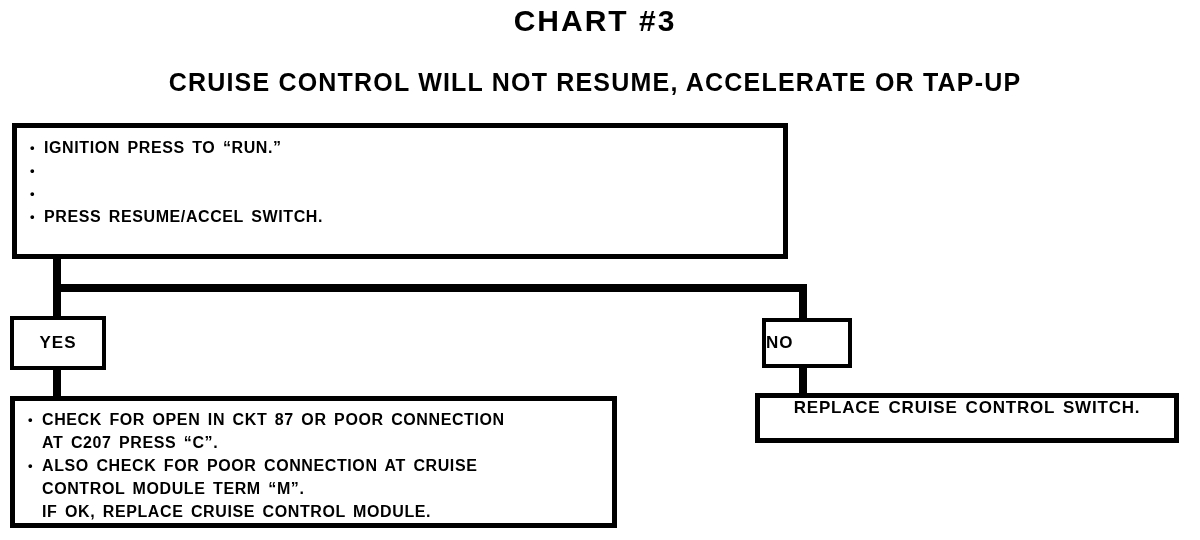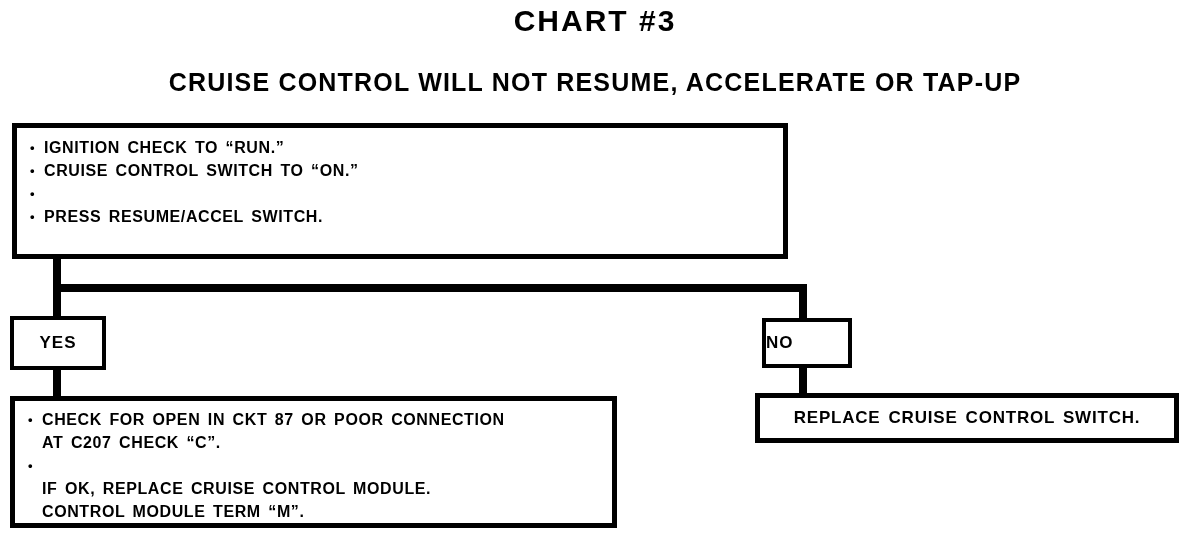--- a/index.html
+++ b/index.html
@@ -27,21 +27,21 @@
     position:absolute; background:var(--paper);
     border:5px solid var(--ink);
   }
   .step-box   { left:12px;  top:123px; width:776px; height:136px; padding:8px 6px 6px 13px; }
   .yes-box    { left:10px;  top:316px; width:96px;  height:54px;  border-width:4px;
                 display:flex; align-items:center; justify-content:center; }
   .no-box     { left:762px; top:318px; width:90px;  height:50px;  border-width:4px;
                 display:flex; align-items:center; }
   .yes-result { left:10px;  top:396px; width:607px; height:132px; padding:7px 4px 4px 13px; }
   .no-result  { left:755px; top:393px; width:424px; height:50px;
-                display:flex; align-items:center; justify-content:center; }
+                display:flex; align-items:flex-start; justify-content:center; }
 
   .line-row { display:flex; white-space:nowrap; line-height:23px; font-size:16px;
               letter-spacing:0.6px; word-spacing:2.5px; }
   .bullet { width:14px; flex:0 0 14px; font-size:13px; line-height:23px; }
   .indent { padding-left:14px; }
 
   .branch-label { font-size:17px; letter-spacing:1px; }
   .result-text  { font-size:17px; letter-spacing:0.8px; word-spacing:2.5px; white-space:nowrap; }
 
   .conn { position:absolute; background:var(--ink); }
@@ -56,25 +56,24 @@
 <body>
 
 <div class="canvas">
 
   <div class="chart-title">CHART #3</div>
   <div class="chart-subtitle">CRUISE CONTROL WILL NOT RESUME, ACCELERATE OR TAP-UP</div>
 
   <div class="node step-box">
     <div class="line-row">
       <span class="bullet">•</span>
-      <span>IGNITION CHECK TO “RUN.”</span>
+      <span>IGNITION PRESS TO “RUN.”</span>
     </div>
     <div class="line-row">
       <span class="bullet">•</span>
-      <span>CRUISE CONTROL SWITCH TO “ON.”</span>
     </div>
     <div class="line-row">
       <span class="bullet">•</span>
     </div>
     <div class="line-row">
       <span class="bullet">•</span>
       <span>PRESS RESUME/ACCEL SWITCH.</span>
     </div>
   </div>
 
@@ -91,30 +90,31 @@
   <div class="node no-box">
     <span class="branch-label">NO</span>
   </div>
 
   <div class="node yes-result">
     <div class="line-row">
       <span class="bullet">•</span>
       <span>CHECK FOR OPEN IN CKT 87 OR POOR CONNECTION</span>
     </div>
     <div class="line-row indent">
-      <span>AT C207 CHECK “C”.</span>
+      <span>AT C207 PRESS “C”.</span>
     </div>
     <div class="line-row">
       <span class="bullet">•</span>
+      <span>ALSO CHECK FOR POOR CONNECTION AT CRUISE</span>
+    </div>
+    <div class="line-row indent">
+      <span>CONTROL MODULE TERM “M”.</span>
     </div>
     <div class="line-row indent">
       <span>IF OK, REPLACE CRUISE CONTROL MODULE.</span>
-    </div>
-    <div class="line-row indent">
-      <span>CONTROL MODULE TERM “M”.</span>
     </div>
   </div>
 
   <div class="node no-result">
     <span class="result-text">REPLACE CRUISE CONTROL SWITCH.</span>
   </div>
 
 </div>
 
 </body></html>

